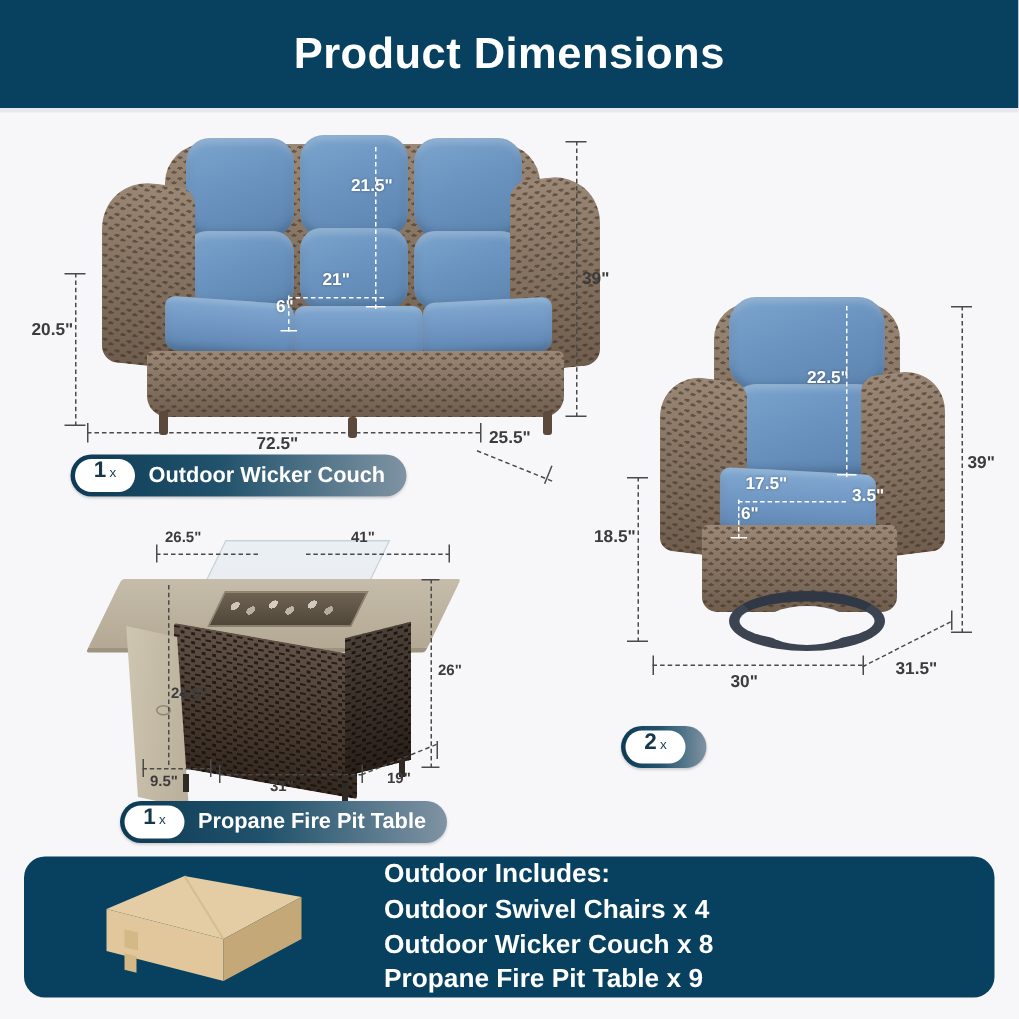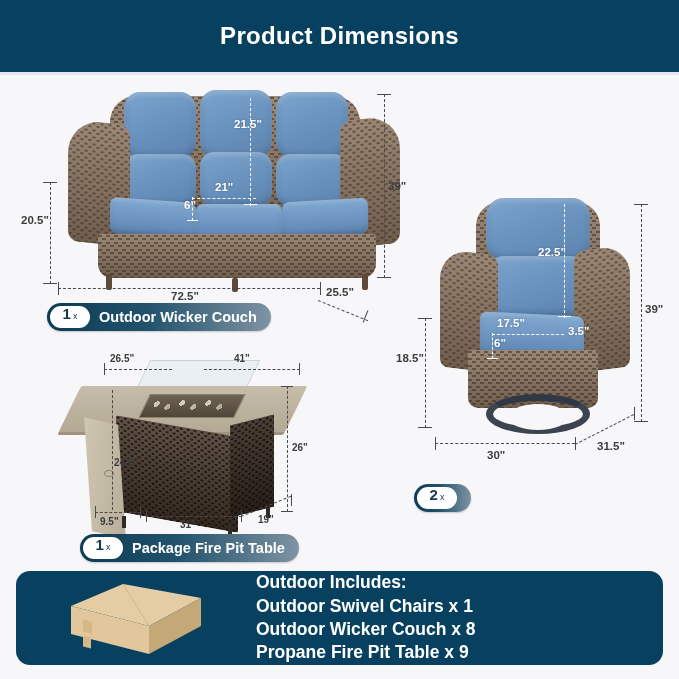--- a/index.html
+++ b/index.html
@@ -12,21 +12,21 @@
   }
   .page { position: relative; width: 679px; height: 679px; }
 
   
   .header {
     position: absolute; left: 0; top: 0; width: 679px; height: 72px;
     background: #07415f;
     display: flex; align-items: center; justify-content: center;
   }
   .header-title {
-    color: #ffffff; font-size: 24px; font-weight: bold;
+    color: #ffffff; font-size: 29px; font-weight: bold;
     letter-spacing: .3px;
   }
   .header-rule {
     position: absolute; left: 0; top: 72px; width: 679px; height: 3px;
     background: #e9e7ee;
   }
 
   
   .dim {
     position: absolute; font-size: 11.5px; color: #3c3c3c;
@@ -314,36 +314,36 @@
 
     <div class="dl h" style="left:241px; top:516px; width:54px; transform:rotate(-22deg); transform-origin:left center;"></div>
     <div class="cap v" style="left:291px; top:494px; height:12px;"></div>
     <div class="dim sm" style="left:258px; top:514px;">19"</div>
 
     <div class="pill" style="left:80px; top:534px;">
       <div class="pill-badge">
         <span class="pill-num">1</span>
         <span class="pill-x">x</span>
       </div>
-      <span class="pill-label">Package Fire Pit Table</span>
+      <span class="pill-label">Propane Fire Pit Table</span>
     </div>
   </div>
 
   <div class="footer">
     <div class="footer-box-wrap">
       <svg width="150" height="76" viewBox="0 0 150 76">
         <polygon points="10,26 62,4 140,18 88,46" fill="#e4cda4"></polygon>
         <polygon points="10,26 88,46 88,74 10,54" fill="#e2c79c"></polygon>
         <polygon points="88,46 140,18 140,46 88,74" fill="#c4a878"></polygon>
         <line x1="62" y1="4" x2="88" y2="46" stroke="#d6bc90" stroke-width="1.4"></line>
         <rect x="22" y="34" width="9" height="12" fill="#d4b886" transform="skewY(14)"></rect>
         <rect x="22" y="50" width="8" height="11" fill="#d4b886" transform="skewY(14)"></rect>
       </svg>
     </div>
     <div class="footer-text">
       <div>Outdoor Includes:</div>
-      <div>Outdoor Swivel Chairs x 1</div>
+      <div>Outdoor Swivel Chairs x 4</div>
       <div>Outdoor Wicker Couch x 8</div>
       <div>Propane Fire Pit Table x 9</div>
     </div>
   </div>
 
 </div>
 
 </body></html>

